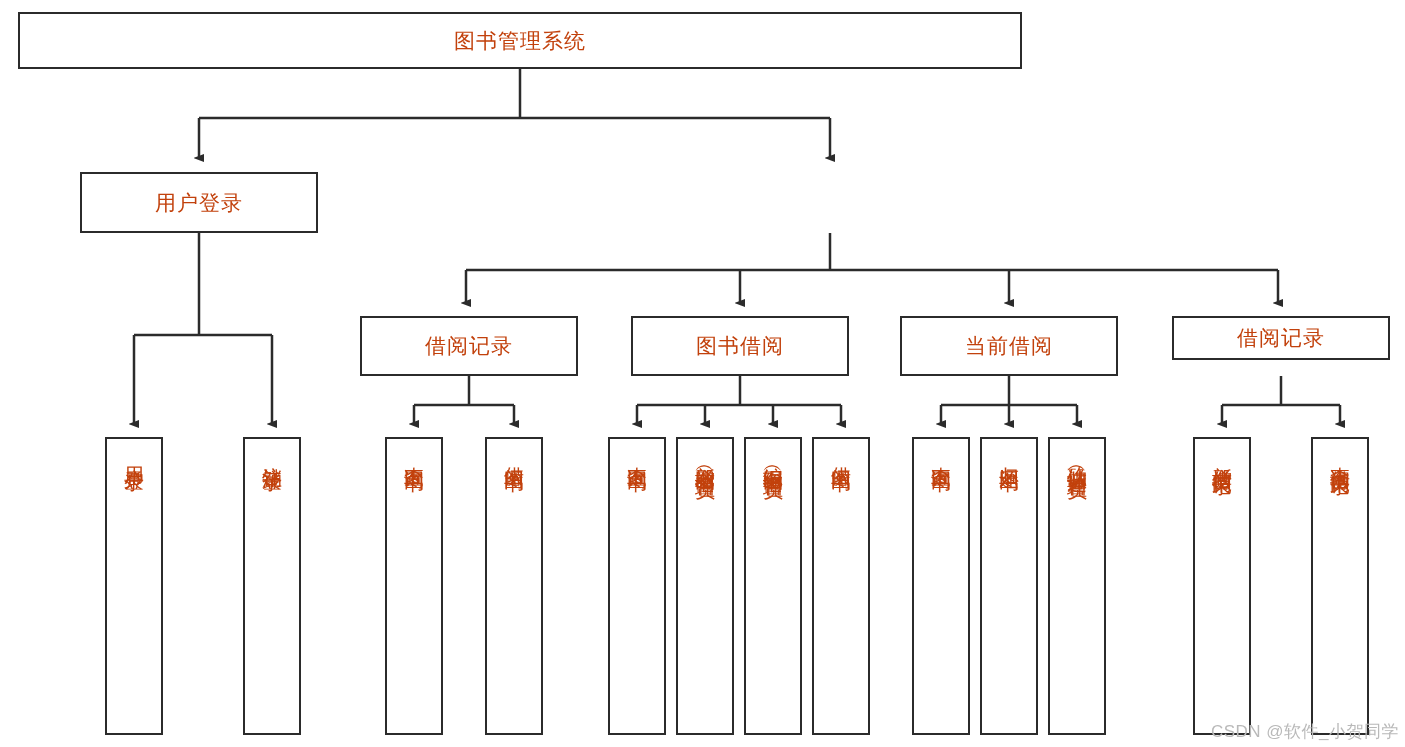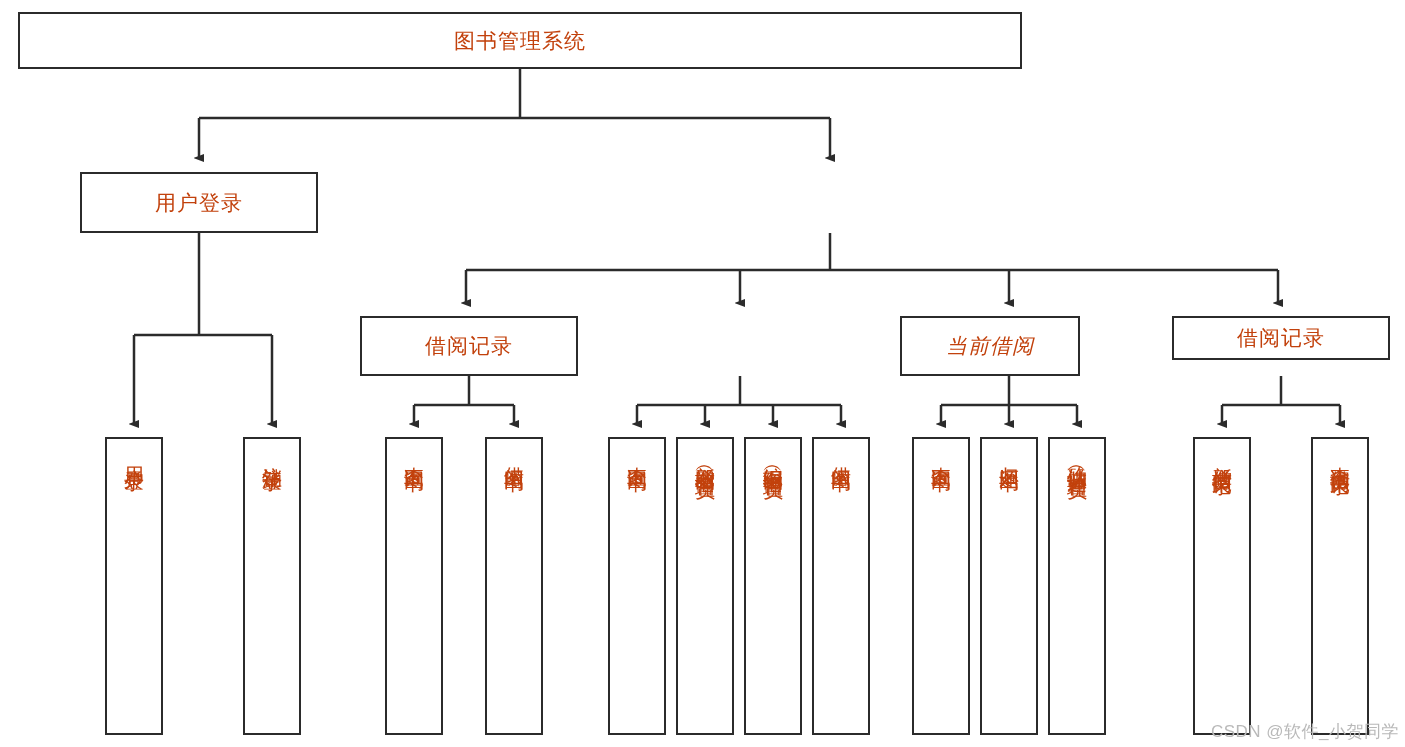--- a/index.html
+++ b/index.html
@@ -131,21 +131,24 @@
     <span class="node-label">图书管理系统</span>
   </div>
 
   <div class="node" style="left:80px; top:172px; width:238px; height:61px;">
     <span class="node-label">用户登录</span>
   </div>
 
   <div class="node" style="left:360px; top:316px; width:218px; height:60px;">
     <span class="node-label">借阅记录</span>
   </div>
-  <div class="node" style="left:900px; top:316px; width:180px; height:60px;font-style:italic;">
+  <div class="node" style="left:631px; top:316px; width:218px; height:60px;">
+    <span class="node-label">图书借阅</span>
+  </div>
+  <div class="node" style="left:900px; top:316px; width:218px; height:60px;">
     <span class="node-label">当前借阅</span>
   </div>
   <div class="node" style="left:1172px; top:316px; width:218px; height:44px;">
     <span class="node-label">借阅记录</span>
   </div>
 
   <div class="node leaf" style="left:105px; top:437px; width:58px; height:298px;">
     <span class="node-label">用户登录</span>
   </div>
   <div class="node leaf" style="left:243px; top:437px; width:58px; height:298px;">

